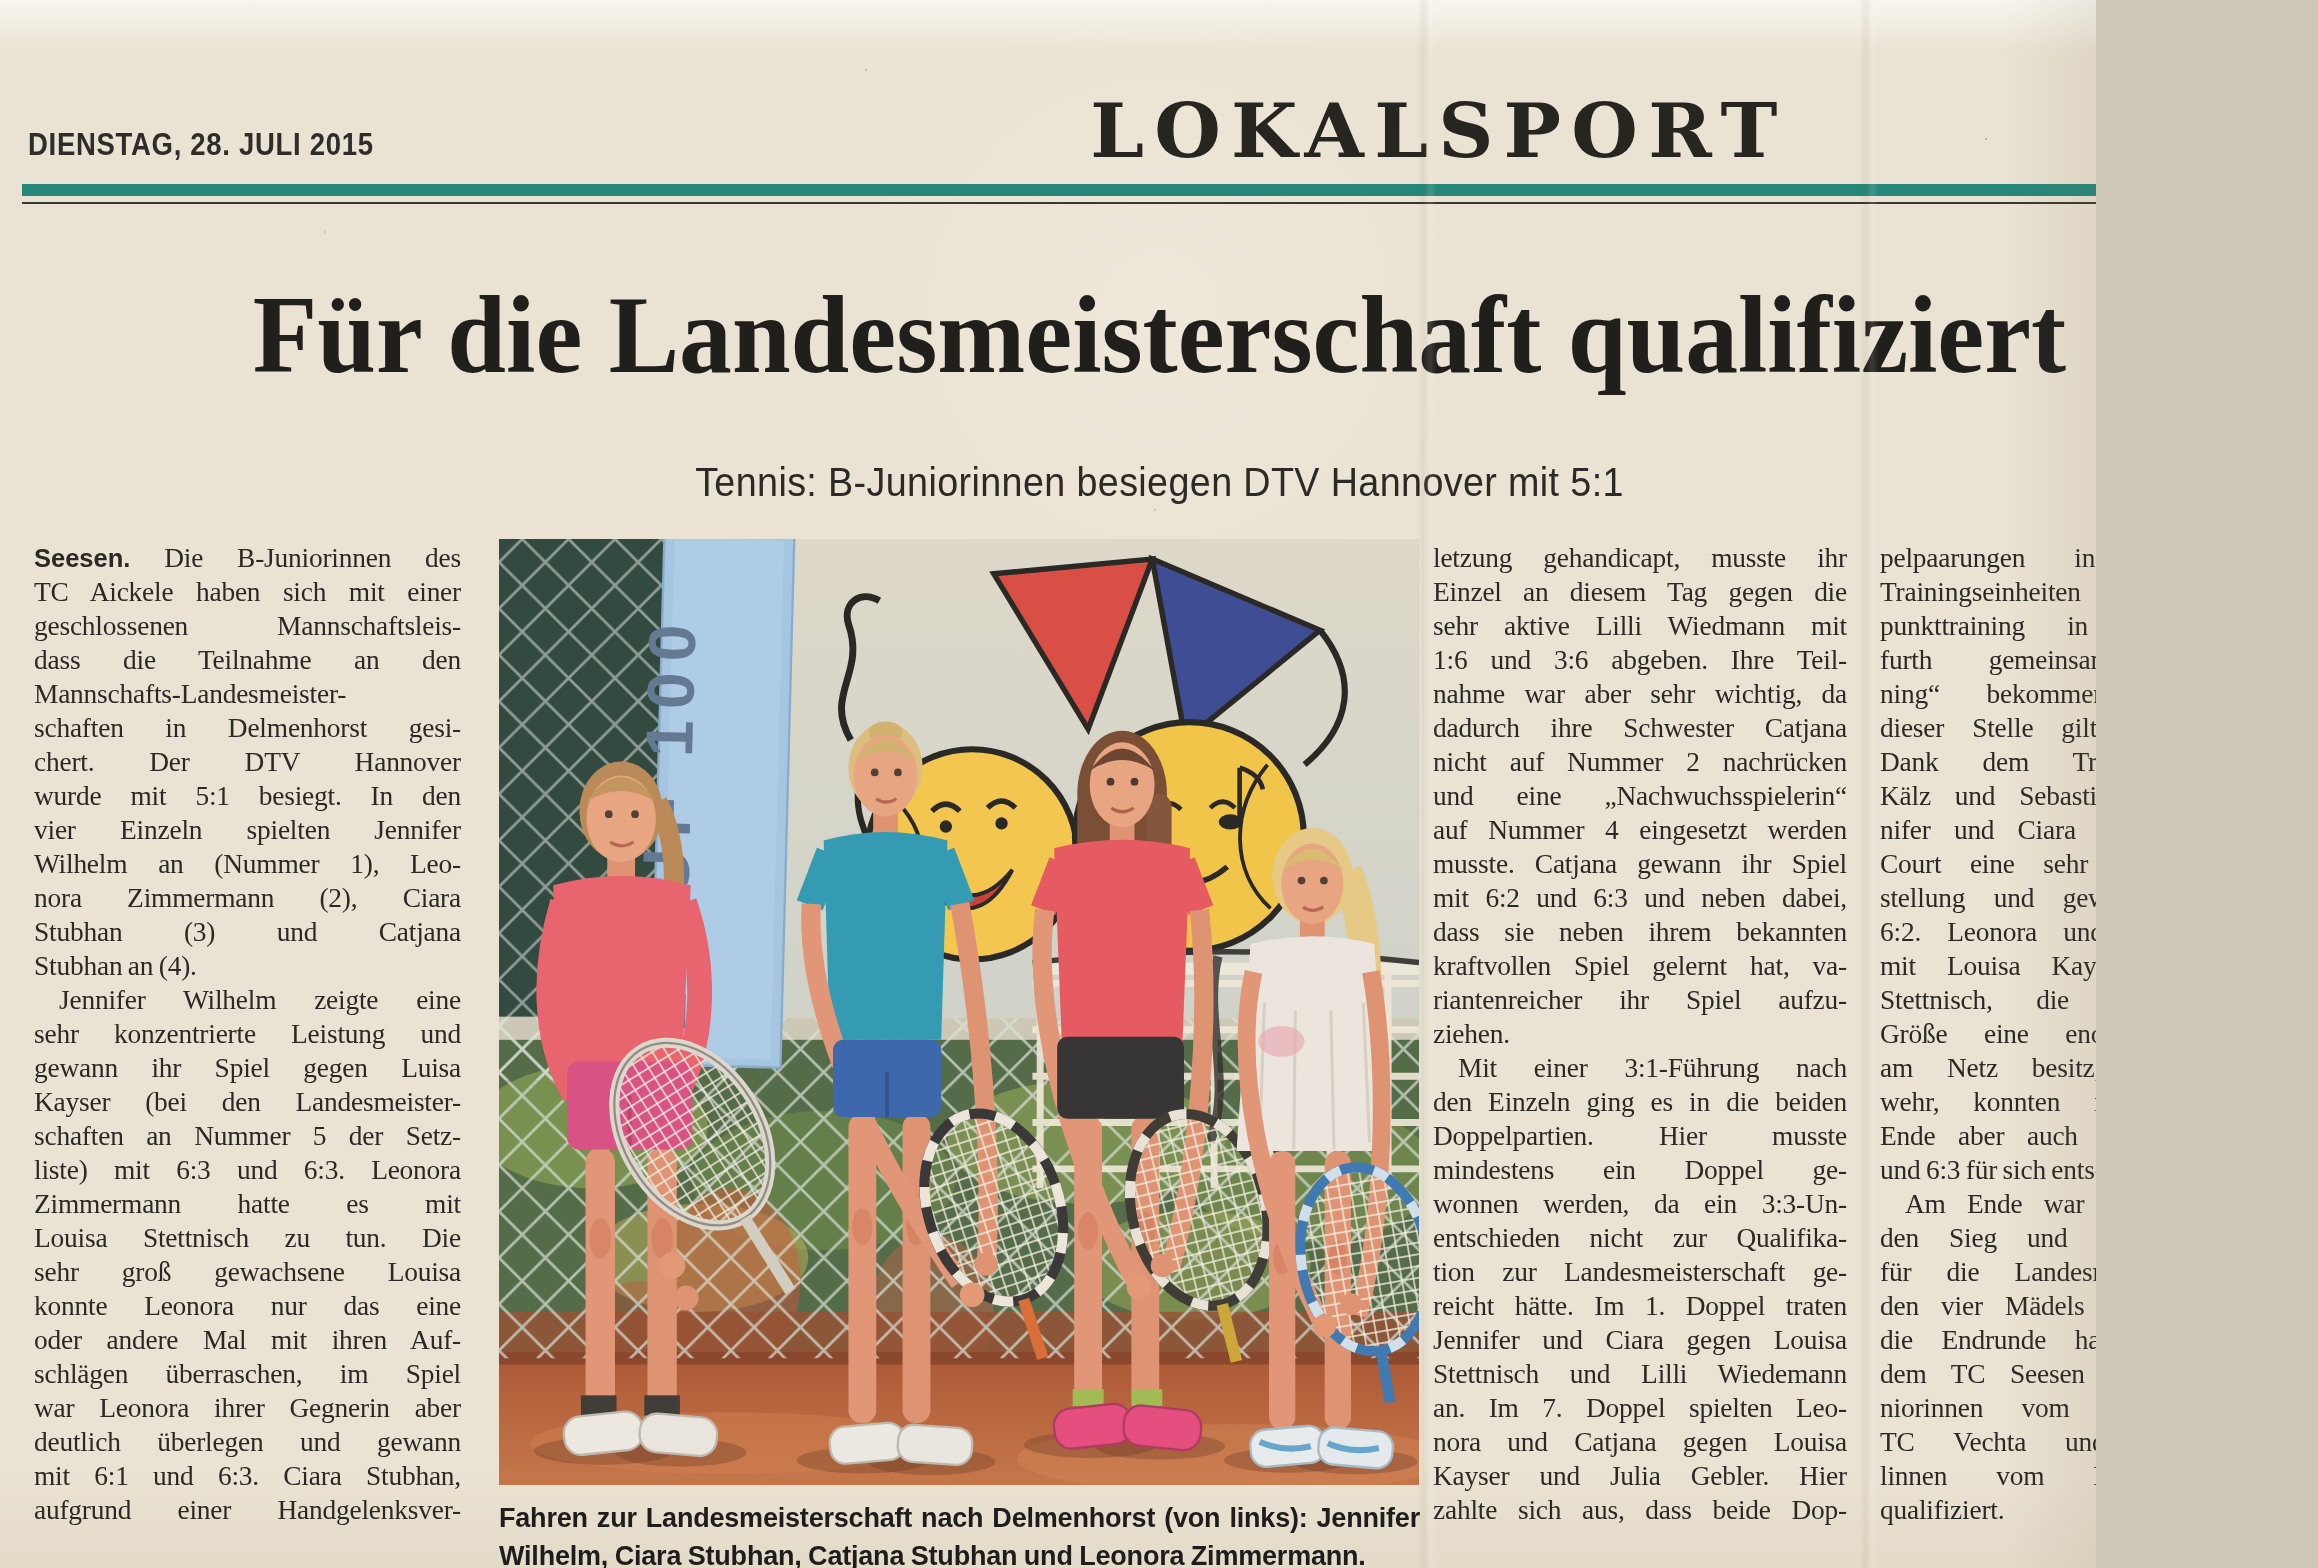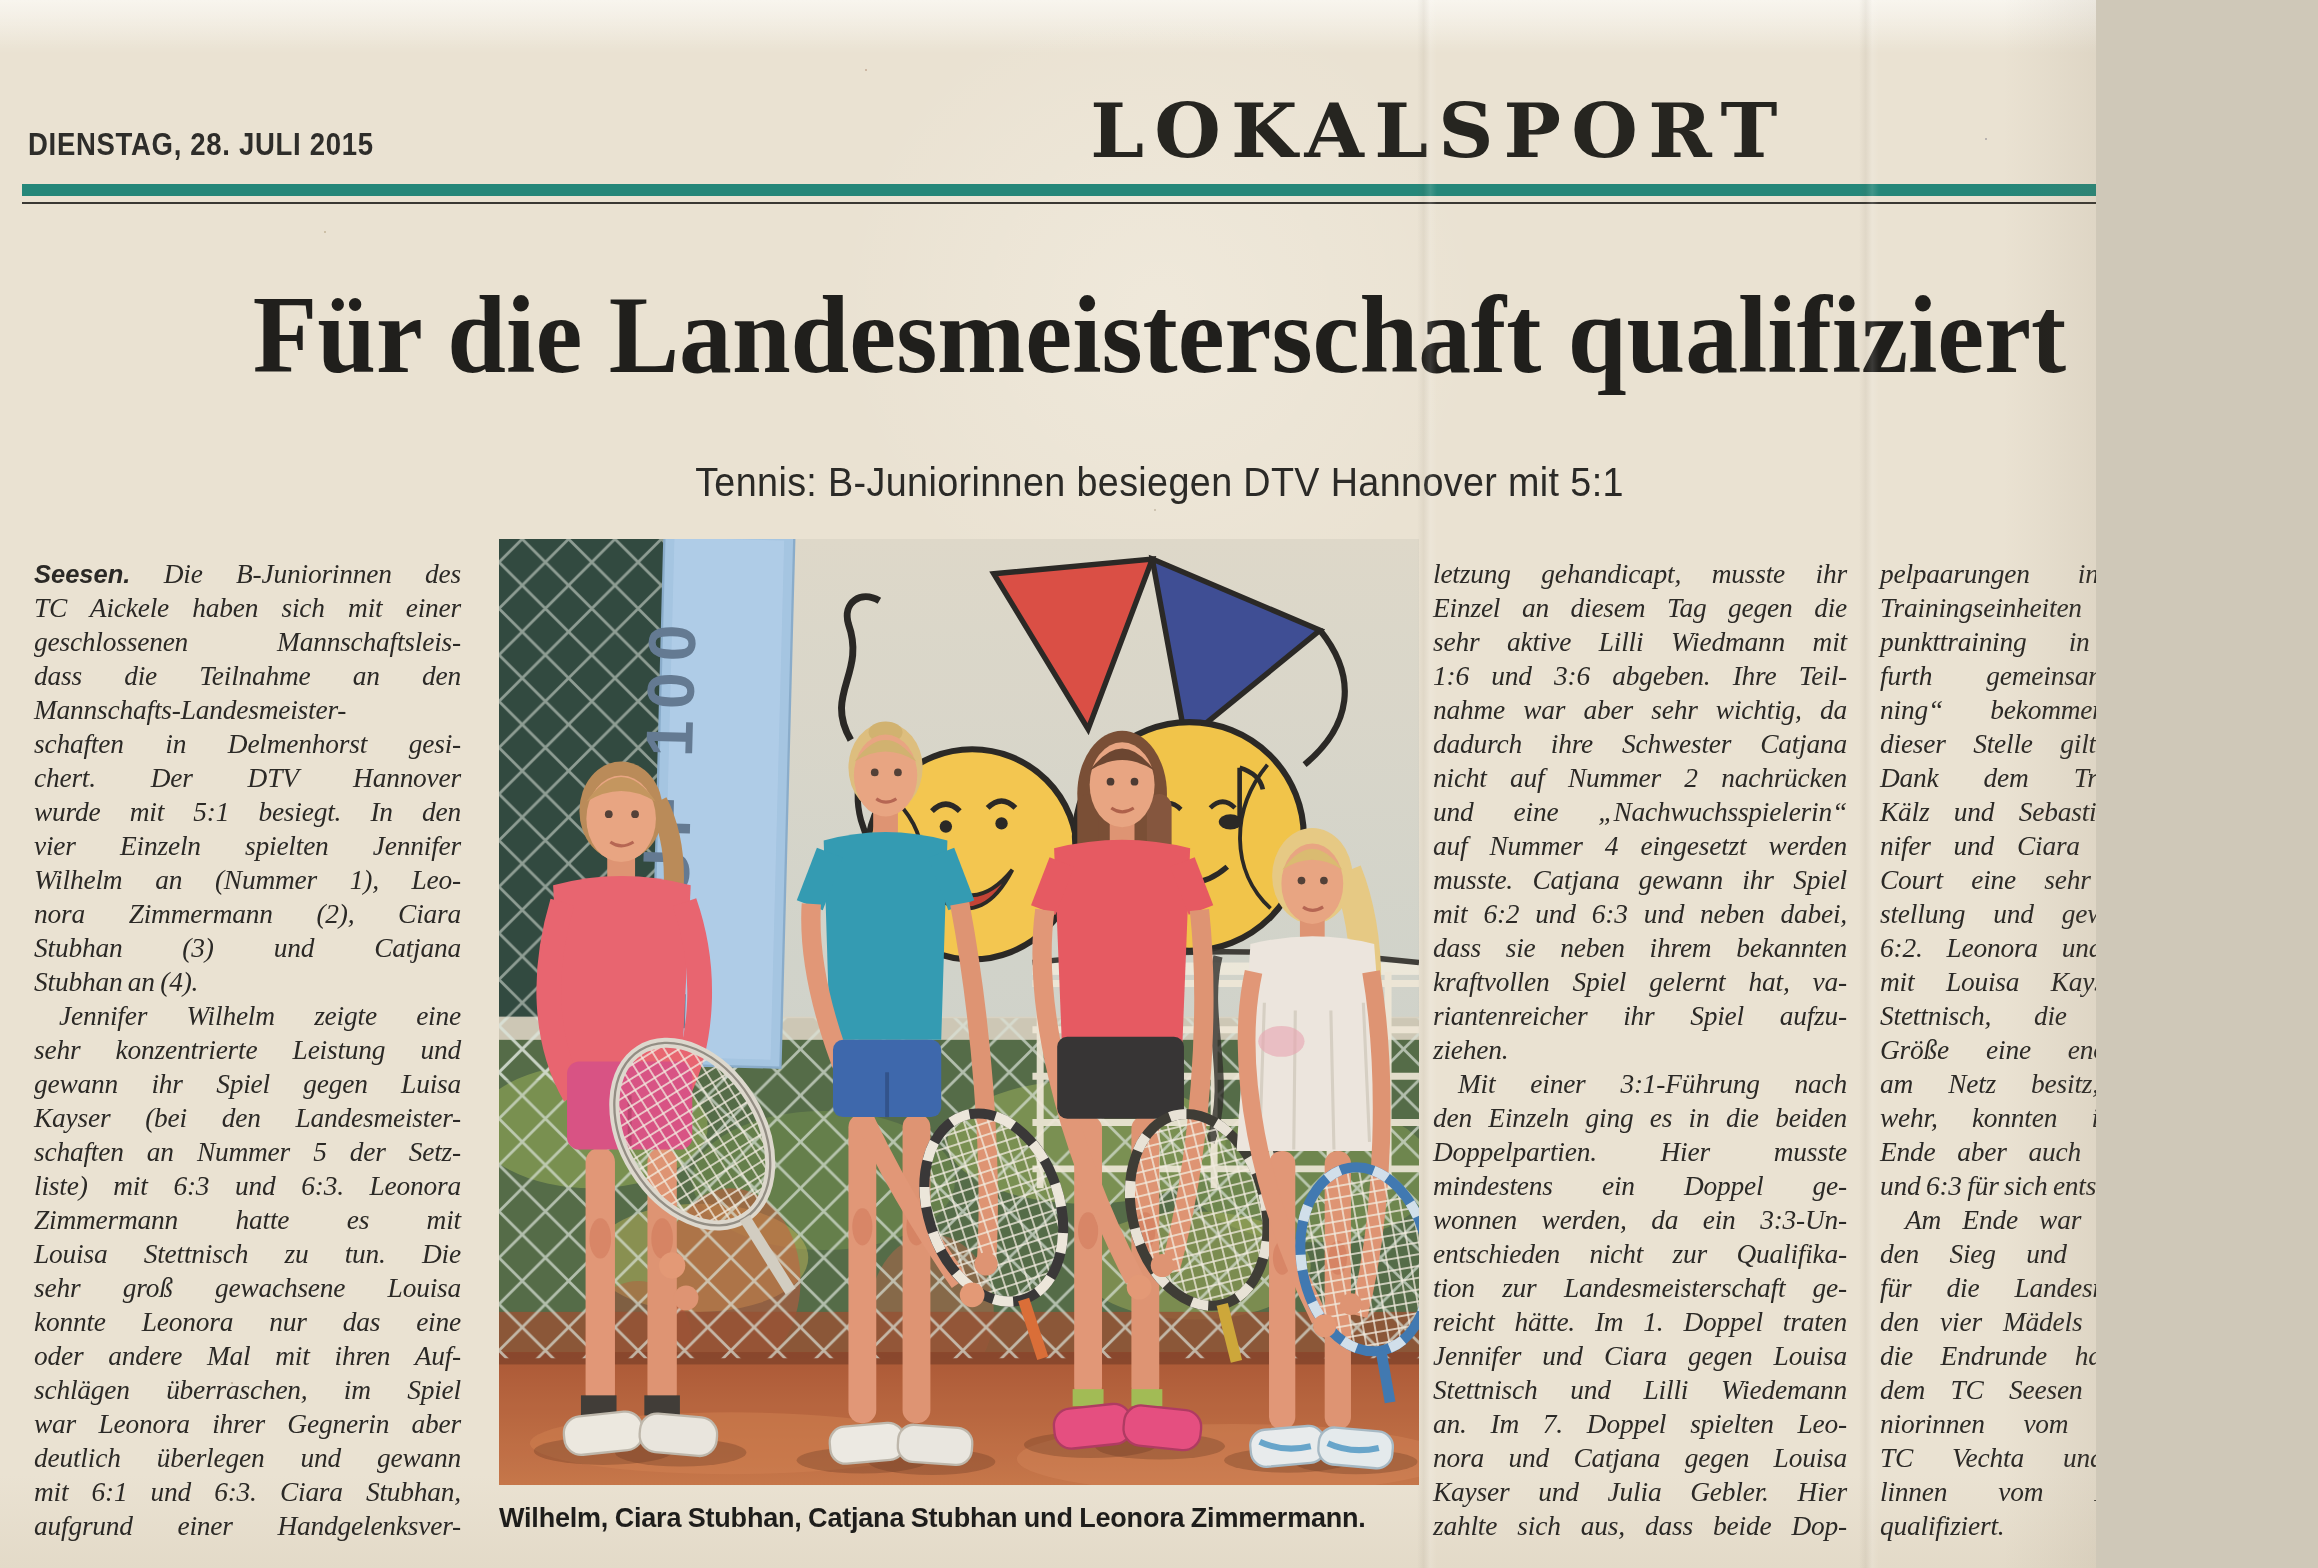--- a/index.html
+++ b/index.html
@@ -45,21 +45,21 @@
     font-family:"Liberation Serif",serif;font-weight:bold;font-size:110px;
     color:#201f1c;transform:scaleX(.96);transform-origin:center;white-space:nowrap;
   }
   #subheadline{
     position:absolute;left:232px;top:459px;width:1855px;text-align:center;
     font-family:"Liberation Sans",sans-serif;font-weight:400;font-size:41px;
     color:#2b2a27;transform:scaleX(.92);transform-origin:center;letter-spacing:0.4px;white-space:nowrap;
   }
 
   
-  .bodycol{position:absolute;top:557px;font-size:27.4px;line-height:34px;color:#2b2926;word-spacing:-1.2px;letter-spacing:-0.2px;font-style:italic;}
+  .bodycol{position:absolute;top:541px;font-size:27.4px;line-height:34px;color:#2b2926;word-spacing:-1.2px;letter-spacing:-0.2px;}
   #col-1{left:34px;width:427px;}
   #col-2{left:1433px;width:414px;}
   #col-3{left:1880px;width:424px;}
   .ln{text-align:justify;text-align-last:justify;white-space:nowrap;}
   .ln.pend{text-align-last:left;}
   .ln.ind{text-indent:25px;}
   .ln.spread{display:flex;justify-content:space-between;white-space:nowrap;gap:44px;}
   .lead-word{font-family:"Liberation Sans",sans-serif;font-weight:bold;font-size:25.5px;letter-spacing:0;}
 
   
@@ -301,20 +301,21 @@
         </g>
         <circle cx="1068" cy="1018" r="15" fill="#e2926f"></circle>
         <circle cx="1102" cy="990" r="14" fill="#dd8d6b"></circle>
       </g>
 
       <rect width="1190" height="1224" fill="#e8d8b8" opacity=".10"></rect>
     </svg>
   </div>
 
   <div id="caption">
+      <div class="ln">Fahren zur Landesmeisterschaft nach Delmenhorst (von links): Jennifer</div>
       <div class="ln pend">Wilhelm, Ciara Stubhan, Catjana Stubhan und Leonora Zimmermann.</div>
     </div>
 
   <div id="col-1" class="bodycol">
       <div class="ln"><b class="lead-word">Seesen.</b> Die B-Juniorinnen des</div>
       <div class="ln">TC Aickele haben sich mit einer</div>
       <div class="ln">geschlossenen Mannschaftsleis-</div>
       <div class="ln">dass die Teilnahme an den</div>
       <div class="ln">Mannschafts-Landesmeister-</div>
       <div class="ln">schaften in Delmenhorst gesi-</div>

